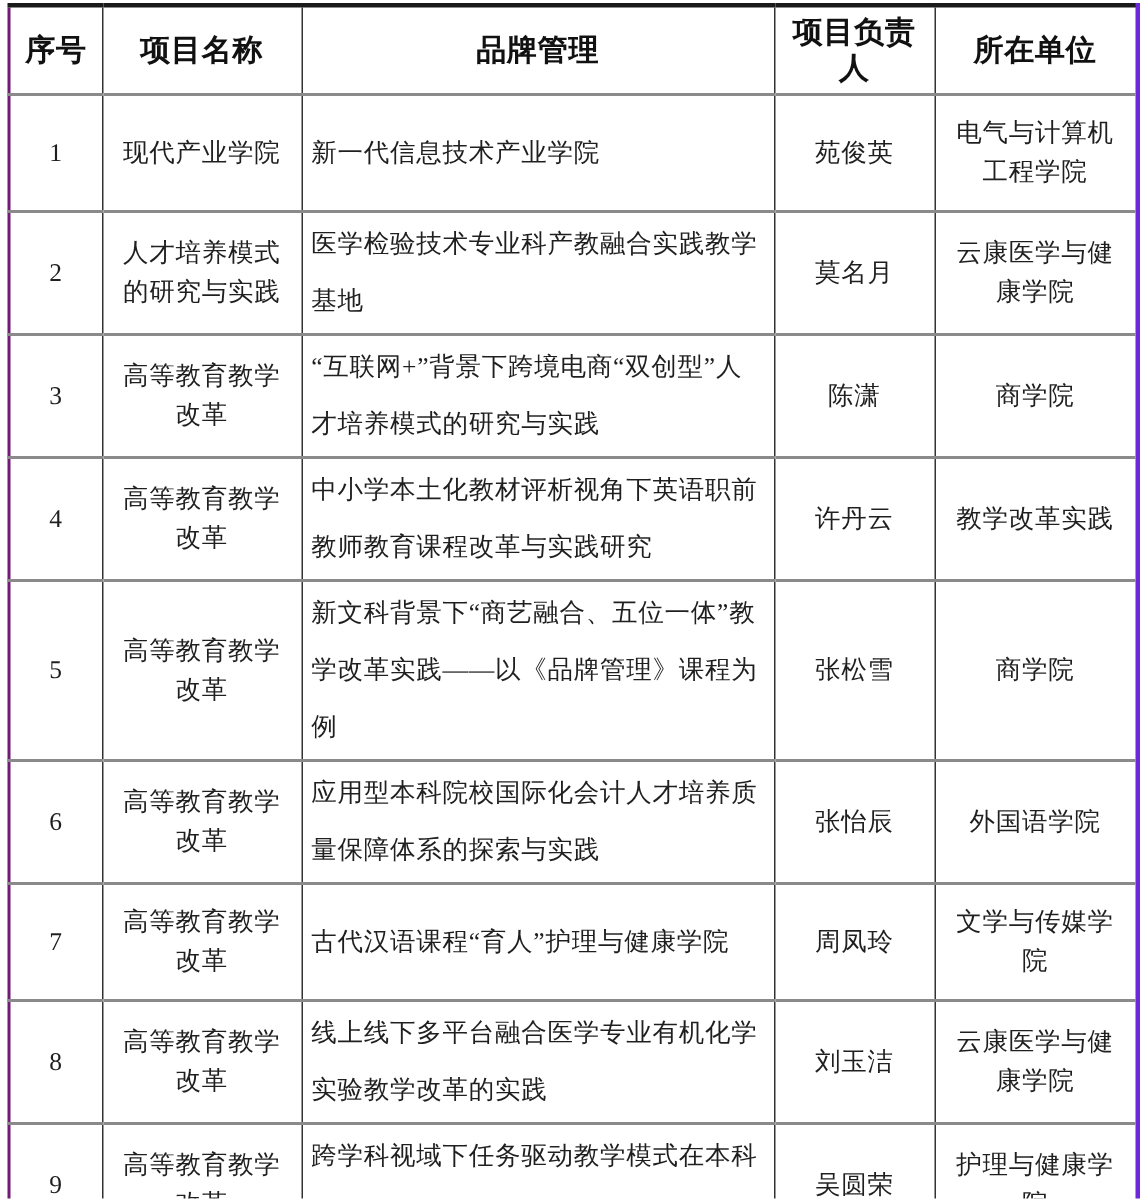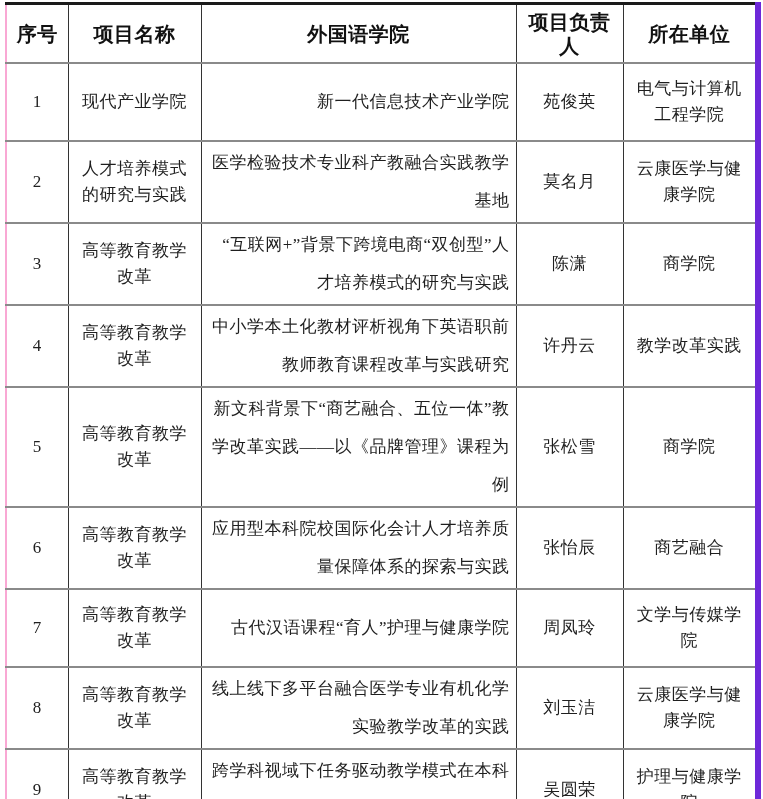--- a/index.html
+++ b/index.html
@@ -34,34 +34,34 @@
     padding: 2px 4px;
     letter-spacing: 0.5px;
     font-size: 17px;
     line-height: 26px;
     font-weight: normal;
     overflow: hidden;
   }
   
   thead th            { border-top: 3px solid #1a1a1a; }
   tbody tr:last-child td { border-bottom: 3px solid #1a1a1a; }
-  th:first-child, td:first-child { border-left: 2px solid #f9a8d4; }
-  th:last-child,  td:last-child  { border-right: 6px solid #6d28d9; }
+  th:first-child, td:first-child { border-left: 2px solid #701a75; }
+  th:last-child,  td:last-child  { border-right: 3px solid #6d28d9; }
 
   thead th {
     font-family: "Liberation Sans", "DejaVu Sans", sans-serif;
     font-weight: bold;
     font-size: 20px;
     line-height: 24px;
     color: #111111;
     height: 53px;
     padding: 2px 3px;
   }
   td.cell-name {
-    text-align: right;
+    text-align: left;
     padding: 2px 6px;
     line-height: 38px;
   }
   td.cell-category { padding: 2px 12px; }
   td.cell-unit     { padding: 12px 12px; }
   td.cell-no       { font-size: 17px; }
 
   tbody tr:nth-child(1)  { height: 56px; }
   tbody tr:nth-child(2)  { height: 75px; }
   tbody tr:nth-child(3)  { height: 80px; }
@@ -81,21 +81,21 @@
     <col style="width:62px">
       <col style="width:133px">
       <col style="width:315px">
       <col style="width:107px">
       <col style="width:135px">
   </colgroup>
   <thead>
     <tr>
       <th>序号</th>
       <th>项目名称</th>
-      <th>外国语学院</th>
+      <th>品牌管理</th>
       <th>项目负责人</th>
       <th>所在单位</th>
     </tr>
   </thead>
   <tbody>
     <tr>
       <td class="cell-no">1</td>
       <td class="cell-category">现代产业学院</td>
       <td class="cell-name">新一代信息技术产业学院</td>
       <td class="cell-leader">苑俊英</td>
@@ -127,21 +127,21 @@
       <td class="cell-category">高等教育教学改革</td>
       <td class="cell-name">新文科背景下“商艺融合、五位一体”教学改革实践——以《品牌管理》课程为例</td>
       <td class="cell-leader">张松雪</td>
       <td class="cell-unit">商学院</td>
     </tr>
     <tr>
       <td class="cell-no">6</td>
       <td class="cell-category">高等教育教学改革</td>
       <td class="cell-name">应用型本科院校国际化会计人才培养质量保障体系的探索与实践</td>
       <td class="cell-leader">张怡辰</td>
-      <td class="cell-unit">商艺融合</td>
+      <td class="cell-unit">外国语学院</td>
     </tr>
     <tr>
       <td class="cell-no">7</td>
       <td class="cell-category">高等教育教学改革</td>
       <td class="cell-name">古代汉语课程“育人”护理与健康学院</td>
       <td class="cell-leader">周凤玲</td>
       <td class="cell-unit">文学与传媒学院</td>
     </tr>
     <tr>
       <td class="cell-no">8</td>

